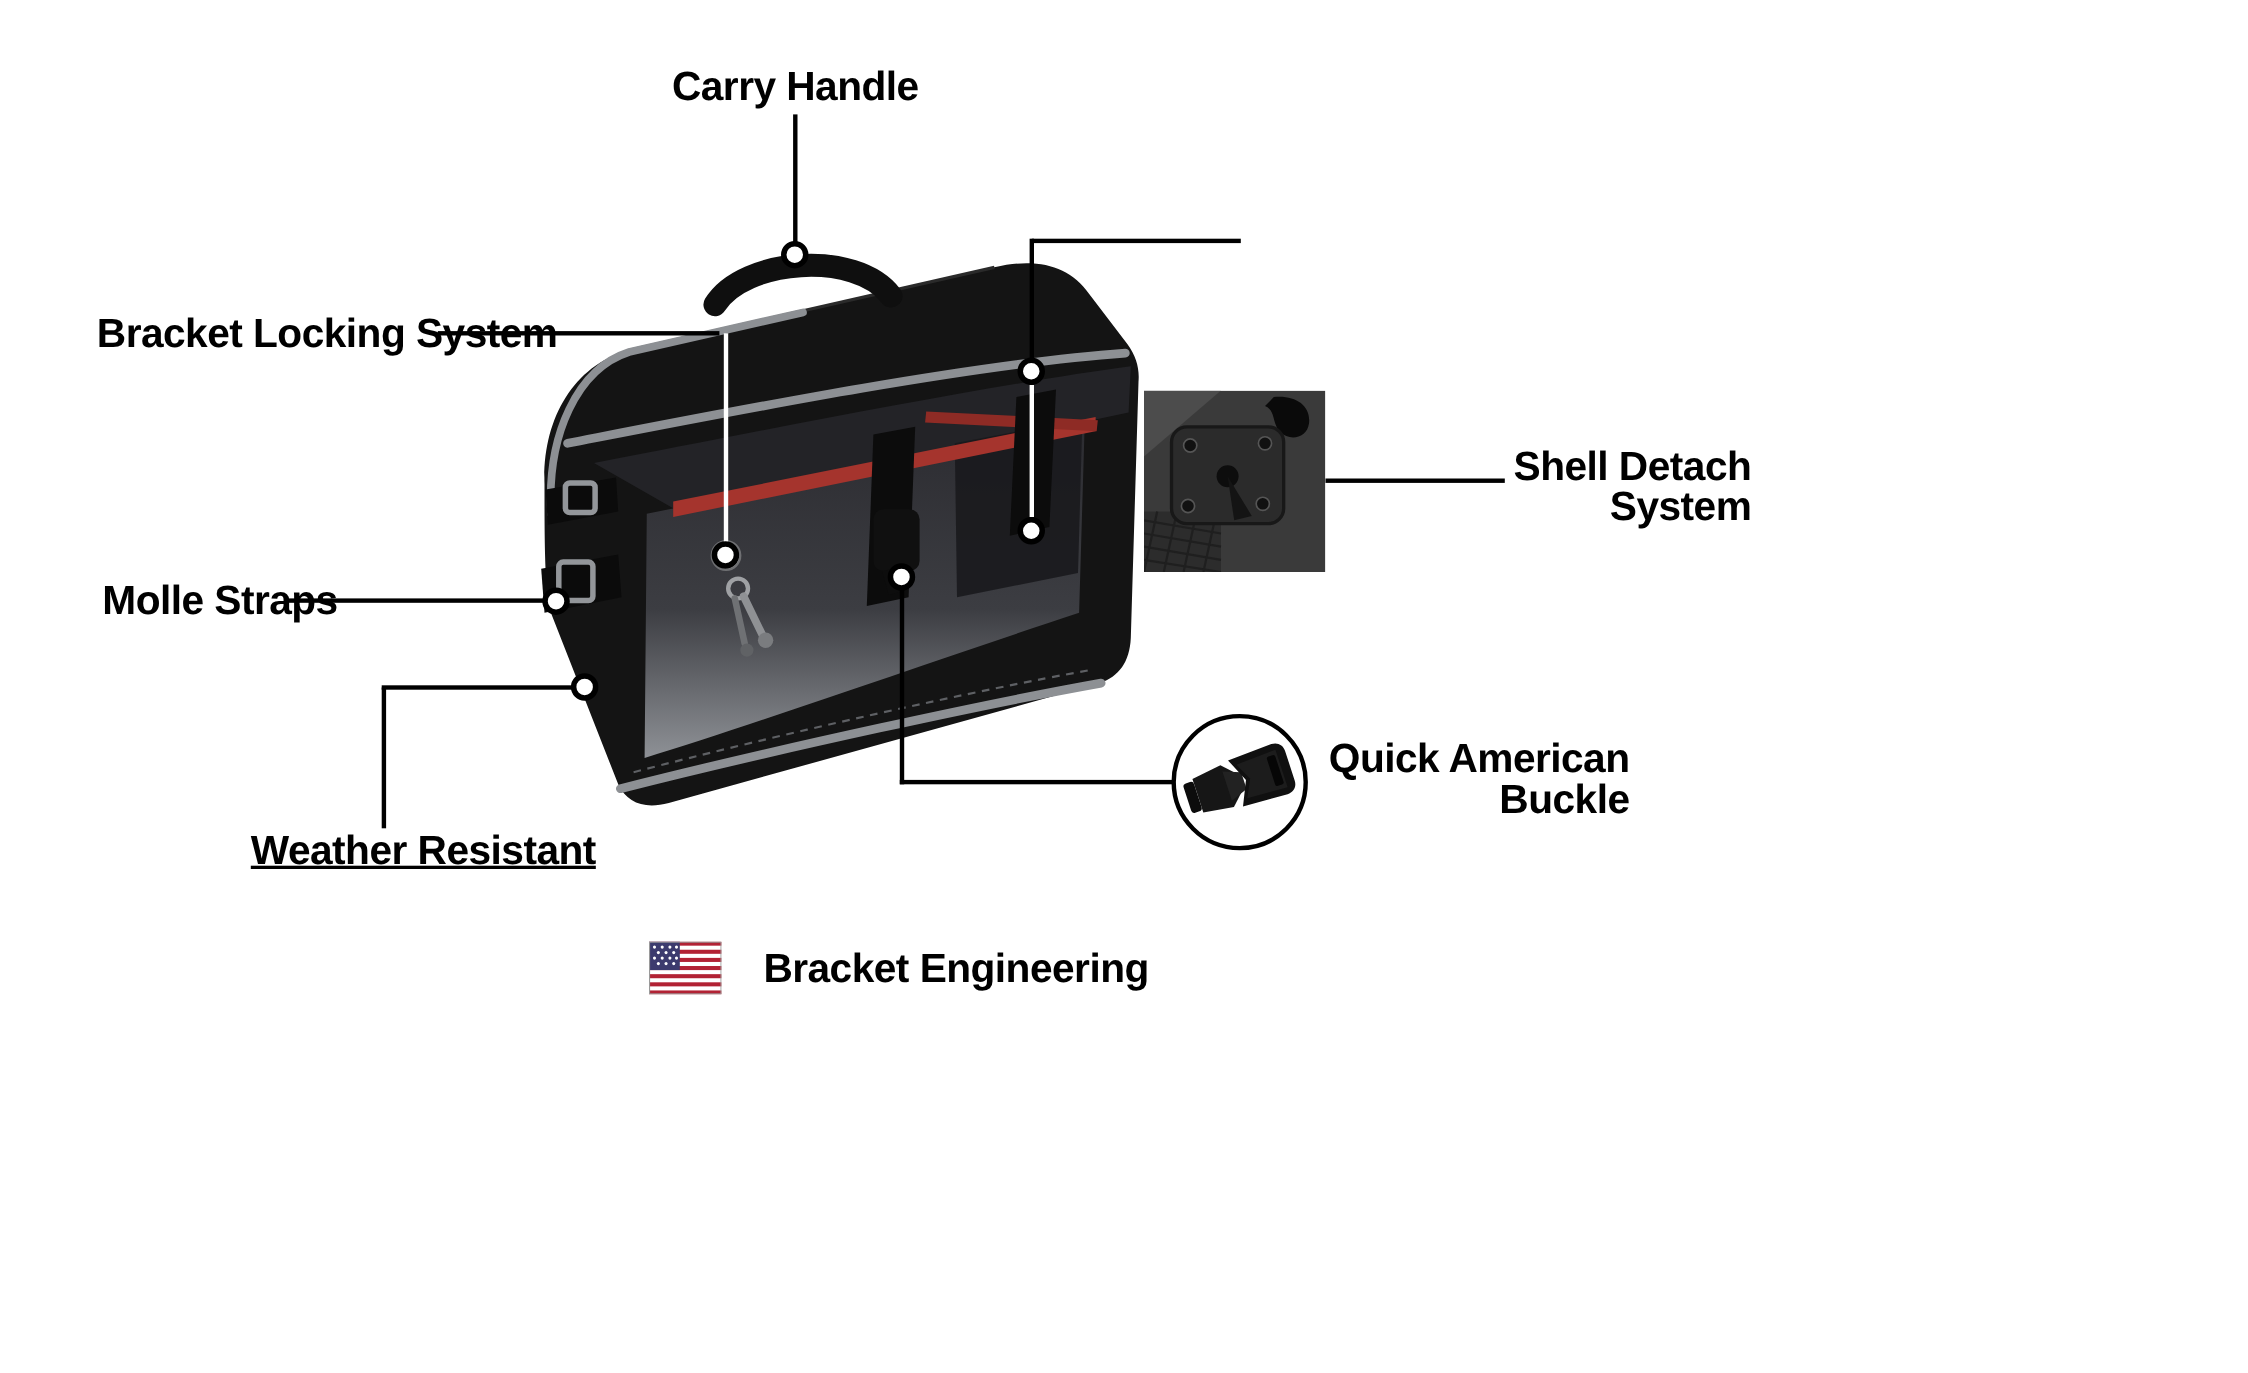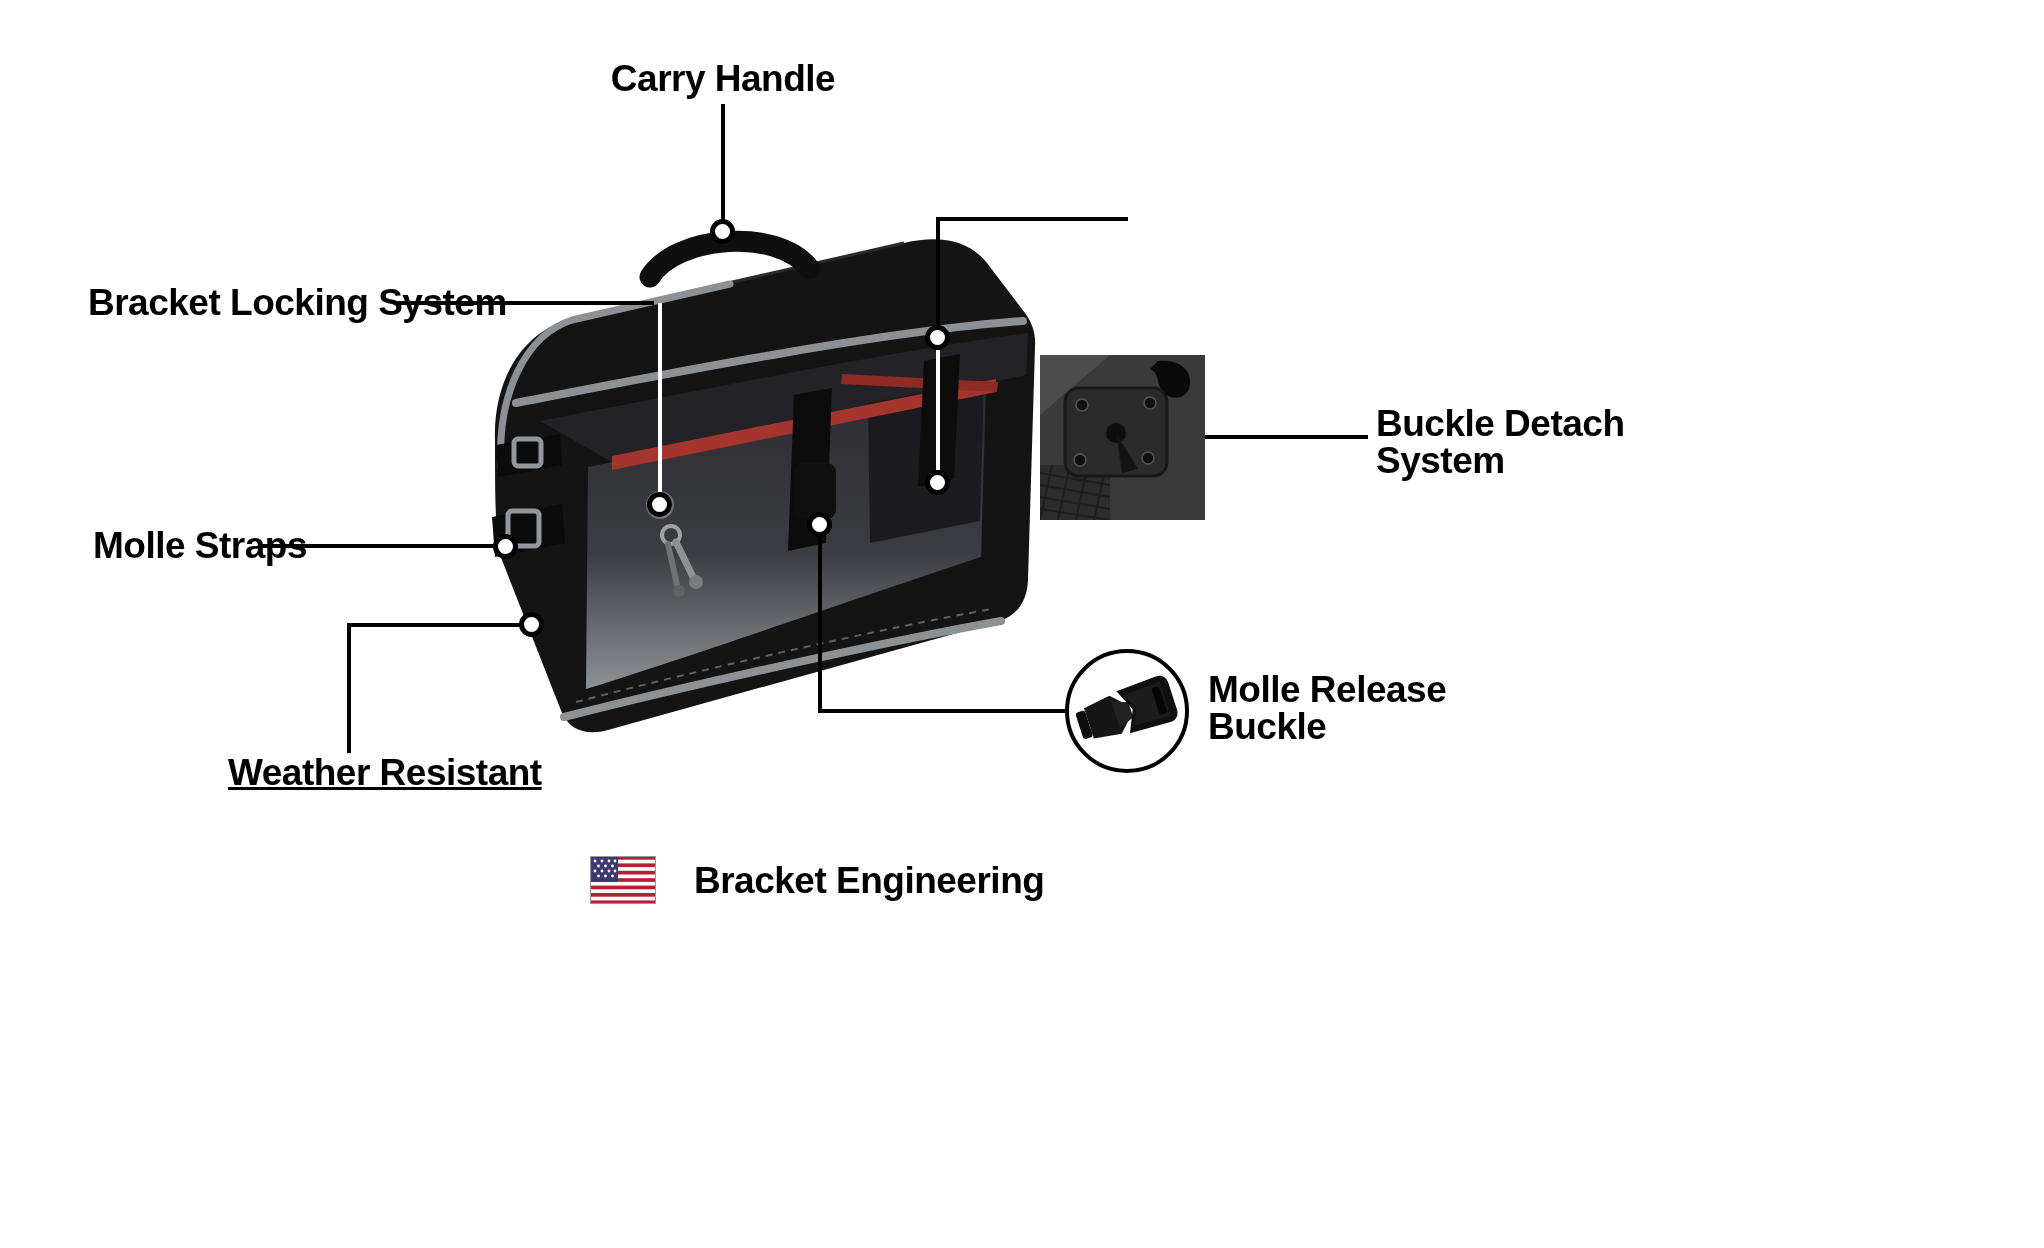--- a/index.html
+++ b/index.html
@@ -12,20 +12,21 @@
   }
   .label{
     position:absolute;
     font-weight:700;
     font-size:37px;
     line-height:1.0;
     color:#000;
     letter-spacing:-0.5px;
     font-stretch:condensed;
     white-space:nowrap;
+    text-align:right;
   }
   .label.center{transform:translateX(-50%);}
   .ln{position:absolute;background:#000;}
   .ln.v{width:4px;}
   .ln.h{height:4px;}
   .ln.white{background:#ffffff;}
   .pt{
     position:absolute;
     width:15px;height:15px;
     border:5px solid #000;
@@ -144,21 +145,21 @@
       <circle cx="42" cy="50" r="6" fill="#111" stroke="#555" stroke-width="1.5"></circle>
       <circle cx="110" cy="48" r="6" fill="#111" stroke="#555" stroke-width="1.5"></circle>
       <circle cx="40" cy="105" r="6" fill="#111" stroke="#555" stroke-width="1.5"></circle>
       <circle cx="108" cy="103" r="6" fill="#111" stroke="#555" stroke-width="1.5"></circle>
       <circle cx="76" cy="78" r="10" fill="#0d0d0d"></circle>
       <path d="M76,78 L98,114 L82,118 Z" fill="#141414"></path>
     </svg>
   </div>
   <div class="ln h" style="left:1205px;top:435px;width:163px;"></div>
   <div class="label" style="left:1376px;top:405px;">
-    <div>Buckle Detach</div>
+    <div>Shell Detach</div>
     <div>System</div>
   </div>
 
   <div class="label" style="left:93px;top:527px;">Molle Straps</div>
   <div class="ln h" style="left:260px;top:544px;width:234px;"></div>
   <div class="pt" style="left:493px;top:534px;"></div>
 
   <div class="label" style="left:228px;top:754px;text-decoration:underline;">Weather Resistant</div>
   <div class="ln v" style="left:347px;top:625px;height:128px;"></div>
   <div class="ln h" style="left:347px;top:623px;width:174px;"></div>
@@ -173,21 +174,21 @@
         <rect x="8" y="44" width="10" height="28" rx="3" fill="#0c0c0c"></rect>
         <path d="M18,42 L46,38 L58,50 L58,66 L46,78 L18,74 Z" fill="#161616"></path>
         <path d="M46,44 L62,50 L62,66 L46,72 Z" fill="#222"></path>
         <path d="M54,36 L96,34 C102,34 106,38 106,44 L106,72 C106,78 102,82 96,82 L54,80 L64,58 Z" fill="#101010"></path>
         <path d="M60,42 L98,40 L98,76 L60,74 L68,58 Z" fill="#1c1c1c"></path>
         <rect x="88" y="44" width="8" height="28" rx="2" fill="#060606"></rect>
       </g>
     </svg>
   </div>
   <div class="label" style="left:1208px;top:671px;">
-    <div>Molle Release</div>
+    <div>Quick American</div>
     <div>Buckle</div>
   </div>
 
   <div class="flag" style="left:590px;top:856px;">
     <svg width="66" height="48" viewBox="0 0 66 48">
       <rect x="0" y="0" width="66" height="48" fill="#ffffff"></rect>
       <g fill="#b22234">
         <rect x="0" y="0" width="66" height="3.7"></rect>
         <rect x="0" y="7.4" width="66" height="3.7"></rect>
         <rect x="0" y="14.8" width="66" height="3.7"></rect>

